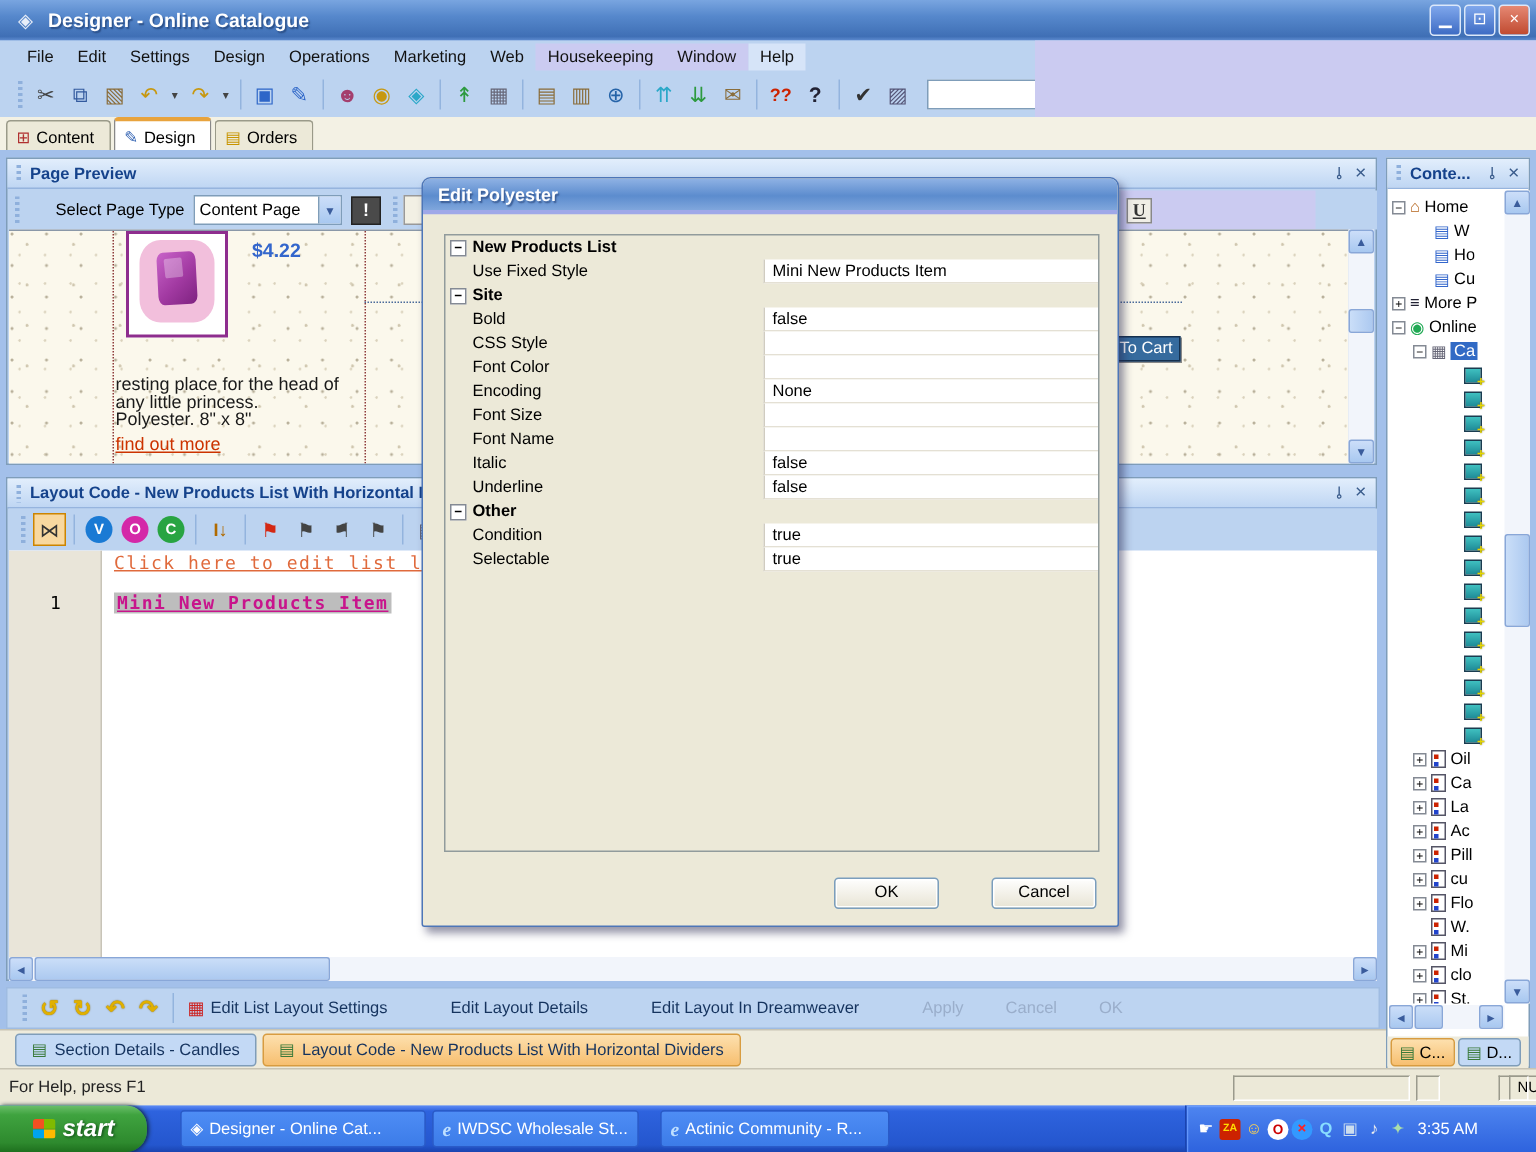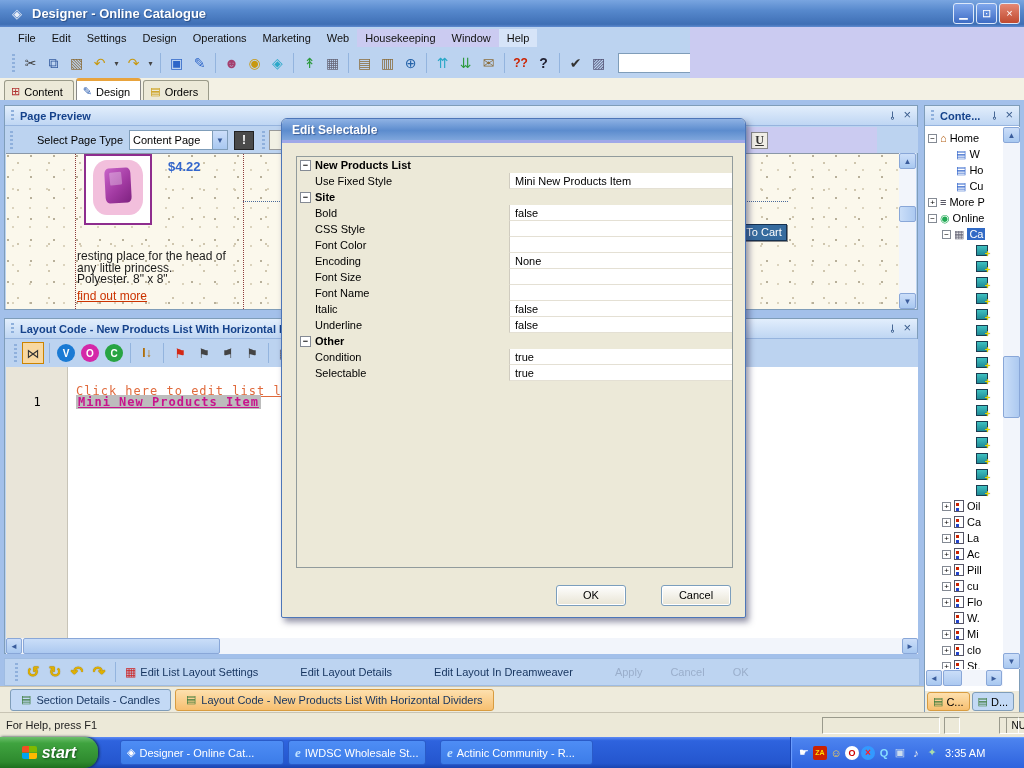--- a/index.html
+++ b/index.html
@@ -93,21 +93,21 @@
   .lci.ci { width:18px; height:18px; margin:0 3px; border-radius:50%; color:#fff; font-size:10px; font-weight:bold; }
   .ci-blue { background:#1A7AD4; } .ci-pink { background:#D428A8; } .ci-green { background:#28A442; }
   .lci.ins-layout { font-weight:bold; color:#B06A00; font-size:12px; }
   .lci.flag-red { color:#D42814; } .lci.flag-dark { color:#444; } .lci.flip { transform:scaleX(-1); }
   .lci.print { color:#667; } .lci.chev { color:#335; font-size:11px; }
   .lc-code { position:absolute; left:1px; top:48px; width:912px; height:271px; background:#fff; overflow:hidden; }
   .lc-gutter { position:absolute; left:0; top:0; width:62px; height:100%; background:#E9E5D9; border-right:1px solid #C8C4B8;
     font-family:"DejaVu Sans Mono",monospace; font-size:12px; text-align:center; }
   .lc-line { position:absolute; left:70px; font-family:"DejaVu Sans Mono",monospace; font-size:12px; letter-spacing:1px;
     text-decoration:underline; white-space:nowrap; }
-  .lc-line1 { top:17px; color:#E06A3C; }
+  .lc-line1 { top:1px; color:#E06A3C; }
   .lc-line2 { top:28px; color:#C8148C; font-weight:bold; background:#BDBDBD; padding:0 2px; }
   .lc-num1 { position:absolute; top:28px; width:62px; }
 
   
   .dialog { left:281px; top:118px; width:465px; height:500px; z-index:40;
     border:1px solid #4D76B8; border-radius:6px 6px 2px 2px; background:#ECE9D8; box-shadow:3px 4px 6px rgba(40,40,80,.5); }
   .dlg-title { height:24px; border-radius:5px 5px 0 0;
     background:linear-gradient(180deg,#8FB2E4 0%,#5C8CCE 55%,#7FA6DC 100%);
     border-bottom:3px solid #9FA8E8;
     color:#fff; font-weight:bold; font-size:12px; display:flex; align-items:center; padding:0 10px;
@@ -668,21 +668,21 @@
 
         <span class="side-tab">
           <span class="dt-ico" style="color:#3A7A3A">▤</span>
           <span>D...</span>
         </span>
       </div>
   </div>
 
   <div class="abs dialog">
     <div class="dlg-title">
-      <span>Edit Selectable</span>
+      <span>Edit Polyester</span>
     </div>
     <div class="pgrid">
 
         <div class="pg-row group">
           <span class="pg-exp">−</span>
           <span class="pg-label">New Products List</span>
           <span class="pg-value"></span>
         </div>
 
         <div class="pg-row item">

